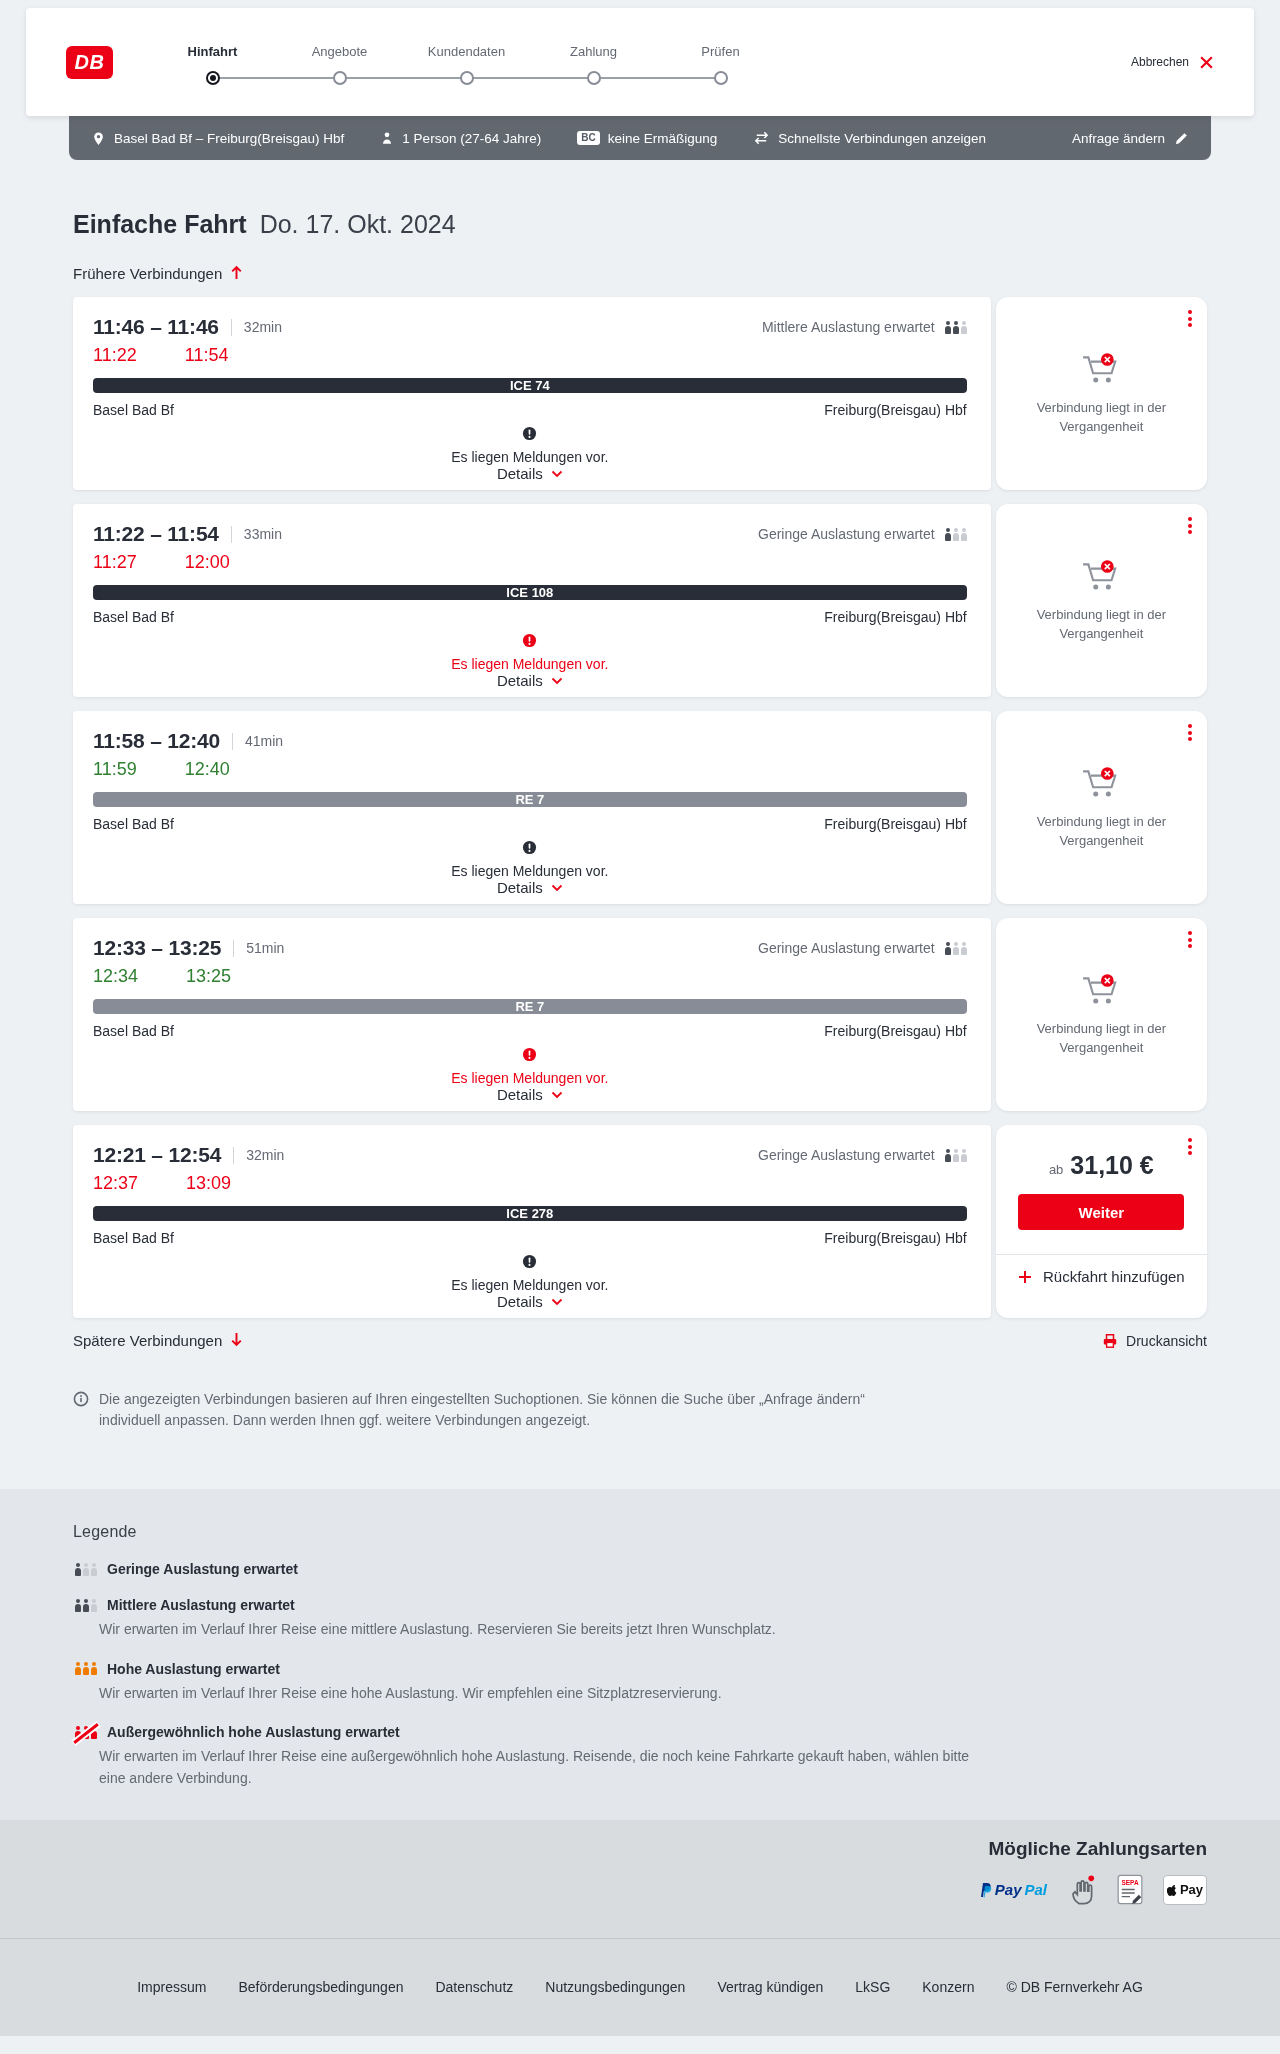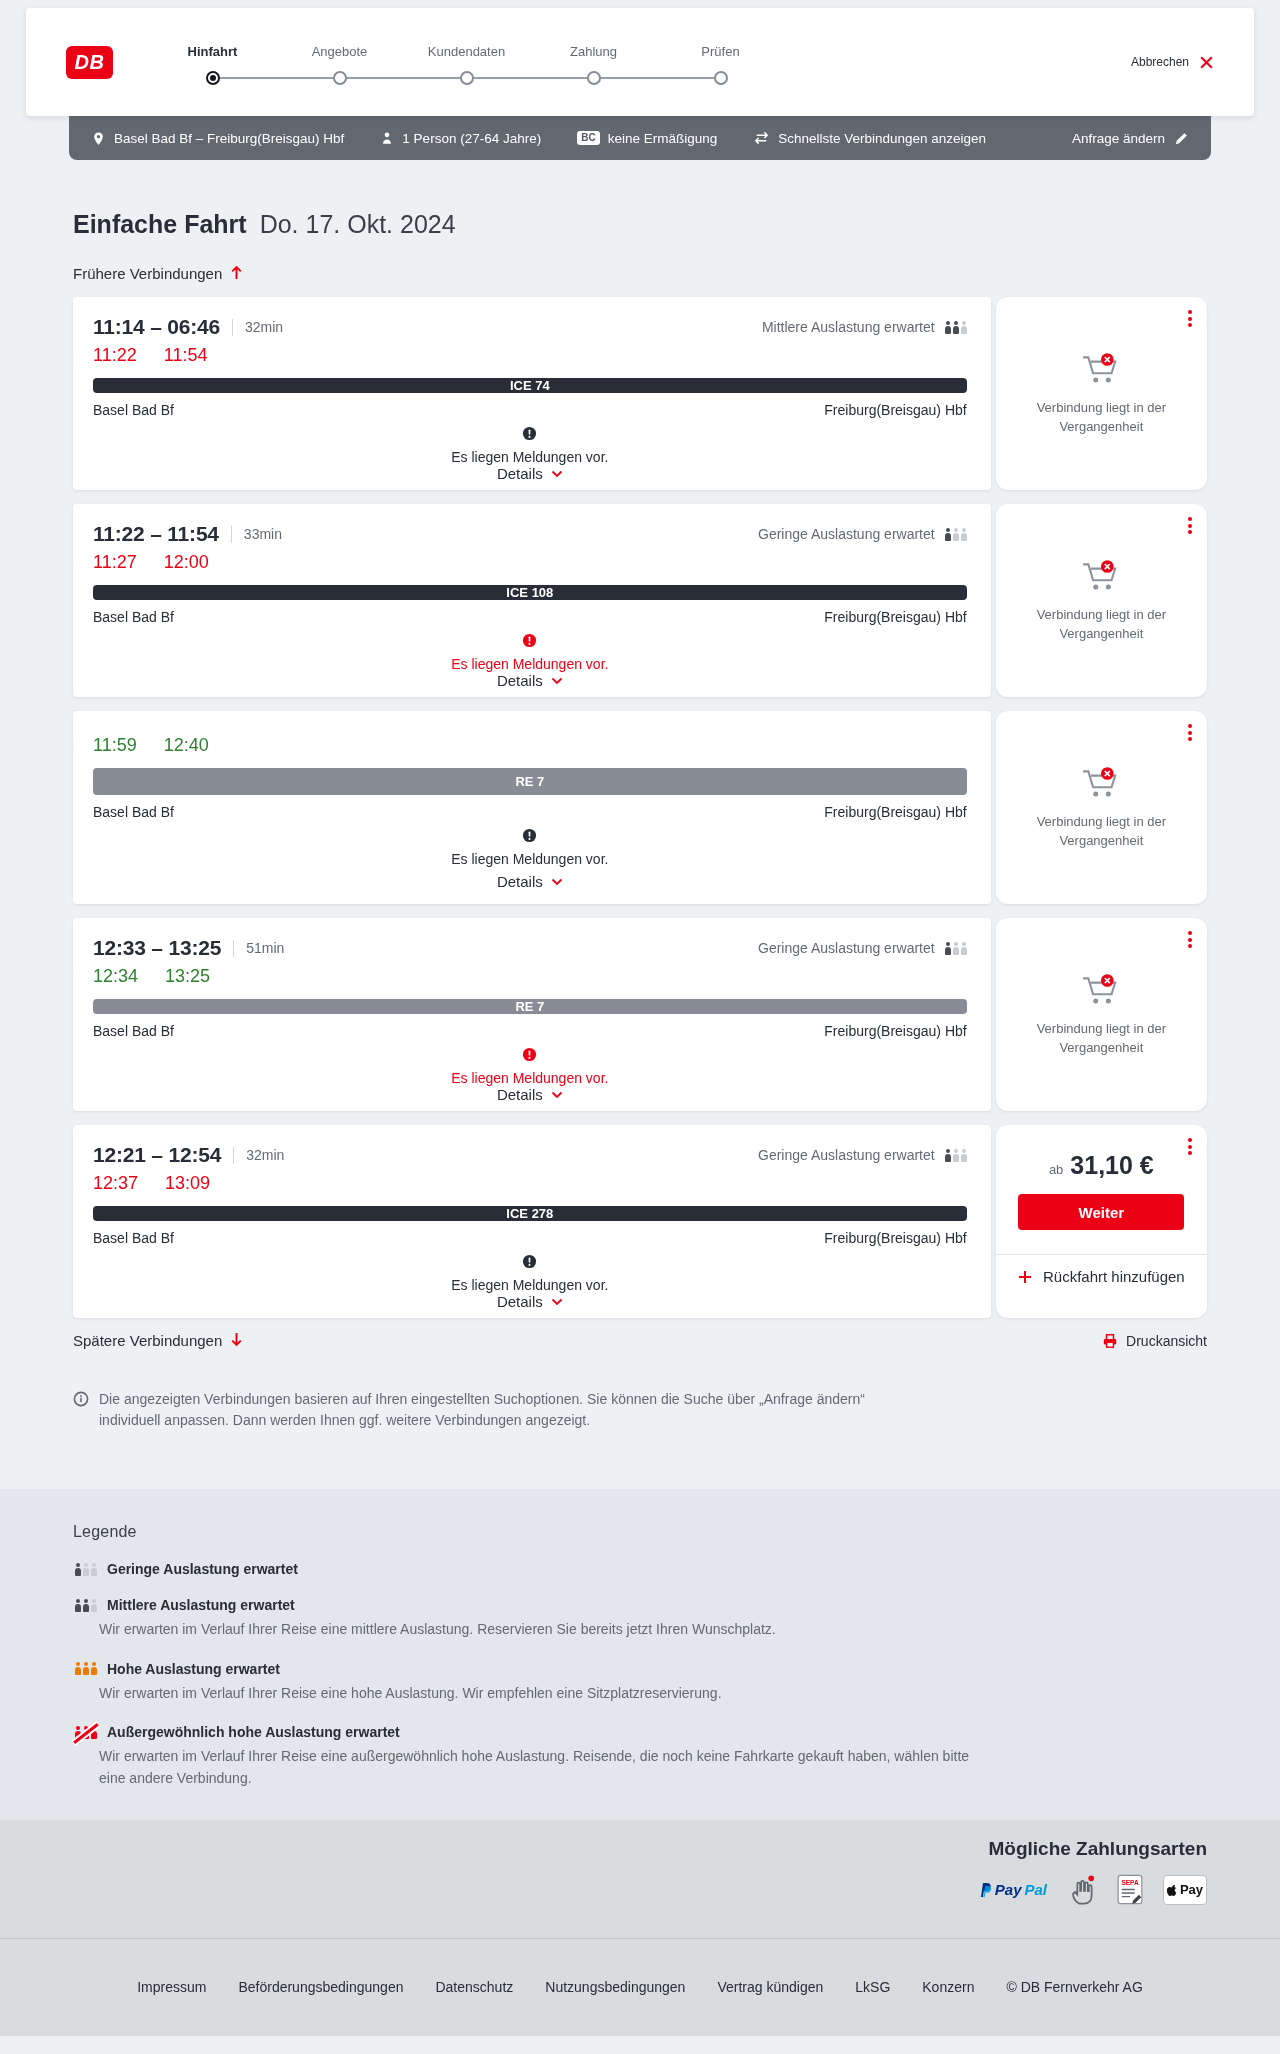--- a/index.html
+++ b/index.html
@@ -83,21 +83,21 @@
   .pp.r{ color:#ec0016; }
   .occ-icon.vh::before{
     content:""; position:absolute; left:-3px; top:4px; width:32px; height:7px;
     background:#fff; transform:rotate(-38deg); z-index:1;
   }
   .occ-icon.vh::after{
     content:""; position:absolute; left:-2px; top:6px; width:30px; height:3px;
     background:#ec0016; transform:rotate(-38deg); z-index:2;
   }
   .occ-icon.vh .pp{ z-index:0; }
-  .c-sub{ margin-top:6px; display:flex; gap:27px; font-size:18px; }
+  .c-sub{ margin-top:6px; display:flex; gap:48px; font-size:18px; }
   .c-sub.delayed{ color:#ec0016; }
   .c-sub.on-time{ color:#2f8030; }
   .c-bar{
     margin-top:12px; height:27px; border-radius:4px; display:flex;
     align-items:center; justify-content:center; color:#fff;
     font-size:13px; font-weight:bold;
   }
   .c-bar.ice{ background:#282d37; }
   .c-bar.re{ background:#878c96; }
   .c-st{ margin-top:9px; display:flex; justify-content:space-between; font-size:14px; color:#282d37; }
@@ -243,21 +243,21 @@
     <svg width="13" height="15" viewBox="0 0 12 14">
       <path d="M6 13V2.5M2 6l4-4 4 4" stroke="#ec0016" stroke-width="1.8" fill="none"></path>
     </svg>
   </button>
 
   <div class="results-list">
 
     <section class="conn-row">
       <article class="conn-card">
         <div class="c-top">
-          <span class="c-time">11:14 – 06:46</span>
+          <span class="c-time">11:46 – 11:46</span>
           <span class="c-div"></span>
           <span class="c-dur">32min</span>
           <span class="c-occ">
             <span>Mittlere Auslastung erwartet</span>
             <span class="occ-icon">
                 <i class="pp d"></i>
                 <i class="pp d"></i>
                 <i class="pp"></i>
               </span>
           </span>
@@ -358,20 +358,25 @@
           <circle cx="26" cy="27.5" r="2.4" fill="#8d929b"></circle>
           <circle cx="25" cy="8" r="6" fill="#ec0016"></circle>
           <path d="M22.6 5.6l4.8 4.8M27.4 5.6l-4.8 4.8" stroke="#fff" stroke-width="1.6"></path>
         </svg>
         <p class="past-text">Verbindung liegt in der Vergangenheit</p>
       </aside>
     </section>
 
     <section class="conn-row">
       <article class="conn-card">
+        <div class="c-top">
+          <span class="c-time">11:58 – 12:40</span>
+          <span class="c-div"></span>
+          <span class="c-dur">41min</span>
+        </div>
         <div class="c-sub on-time">
           <span>11:59</span>
           <span>12:40</span>
         </div>
         <div class="c-bar re">
           <span>RE 7</span>
         </div>
         <div class="c-st">
           <span>Basel Bad Bf</span>
           <span>Freiburg(Breisgau) Hbf</span>

